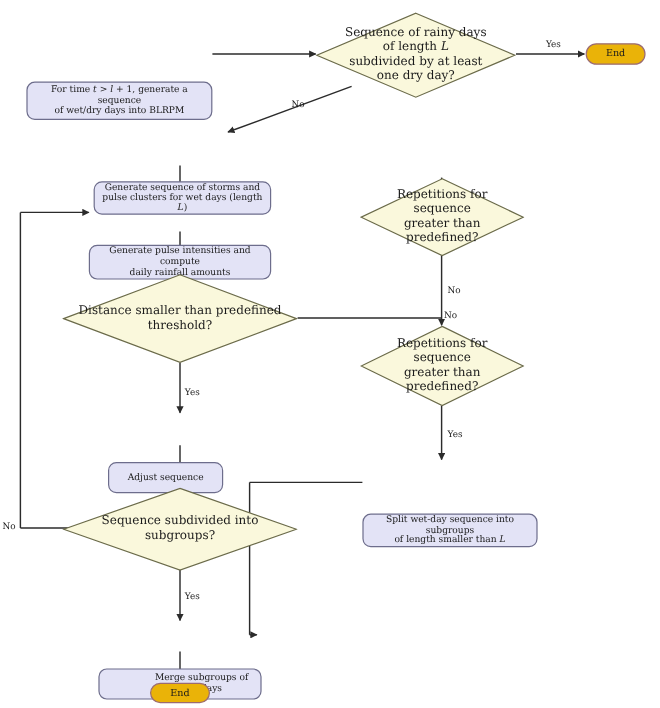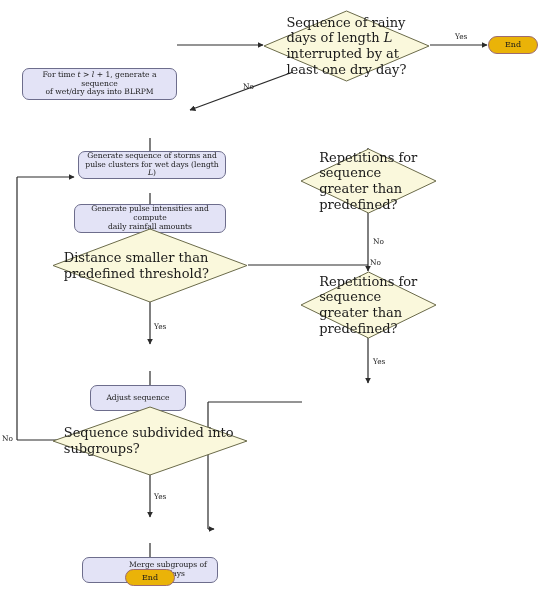--- a/index.html
+++ b/index.html
@@ -58,21 +58,22 @@
   }
   .decision-label {
     position: absolute;
     left: 0;
     top: 0;
     width: 100%;
     height: 100%;
     display: flex;
     align-items: center;
     justify-content: center;
-    font-size: 13px;
+    text-align: center;
+    font-size: 10px;
     line-height: 1.2;
     color: #1a1a1a;
     padding: 0 14%;
     box-sizing: border-box;
   }
   .edge-label {
     position: absolute;
     font-size: 7.4px;
     color: #1a1a1a;
     white-space: nowrap;
@@ -135,21 +136,21 @@
     </div>
   </div>
 
   <div class="decision-wrap" style="left:263px; top:10px; width:167px; height:72px;">
     <svg width="167" height="72">
       <polygon points="83.5,1 166,36 83.5,71 1,36" fill="#faf8dc" stroke="#6b6b4a" stroke-width="1"></polygon>
     </svg>
     <div class="decision-label">
       <div>
         <span>Sequence of rainy days of length <i>L</i></span><br>
-        <span>interrupted by at least one dry day?</span>
+        <span>subdivided by at least one dry day?</span>
       </div>
     </div>
   </div>
 
   <div class="node terminal" style="left:488px; top:36px; width:50px; height:18px;">
     <span>End</span>
   </div>
 
   <div class="node process" style="left:74px; top:164px; width:152px; height:29px;">
     <div>
@@ -195,20 +196,26 @@
         <span>Repetitions for sequence</span><br>
         <span>greater than predefined?</span>
       </div>
     </div>
   </div>
 
   <div class="node process" style="left:90px; top:345px; width:96px; height:26px;">
     <span>Adjust sequence</span>
   </div>
 
+  <div class="node process" style="left:302px; top:388px; width:146px; height:28px;">
+    <div>
+      <span>Split wet-day sequence into subgroups</span><br>
+      <span>of length smaller than <i>L</i></span>
+    </div>
+  </div>
 
   <div class="decision-wrap" style="left:52px; top:406px; width:196px; height:70px;">
     <svg width="196" height="70">
       <polygon points="98,1 195,35 98,69 1,35" fill="#faf8dc" stroke="#6b6b4a" stroke-width="1"></polygon>
     </svg>
     <div class="decision-label" style="padding:0 6%;">
       <span>Sequence subdivided into subgroups?</span>
     </div>
   </div>
 

